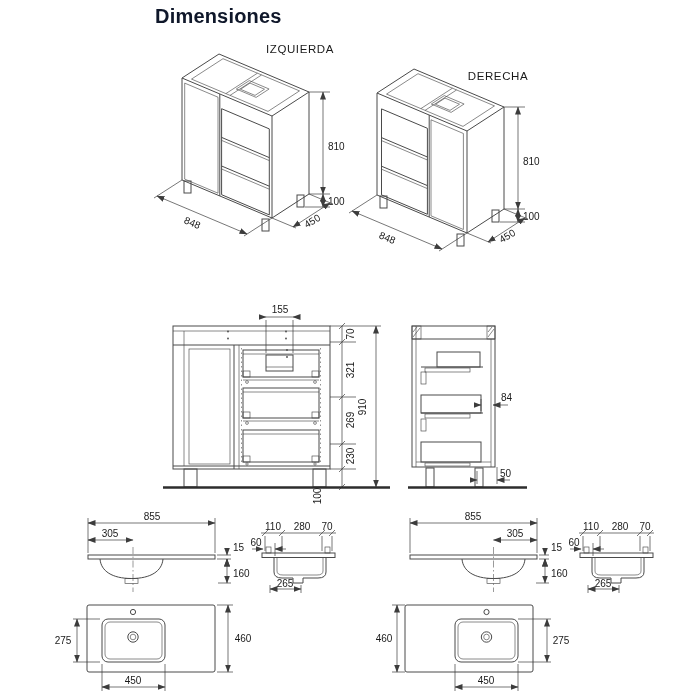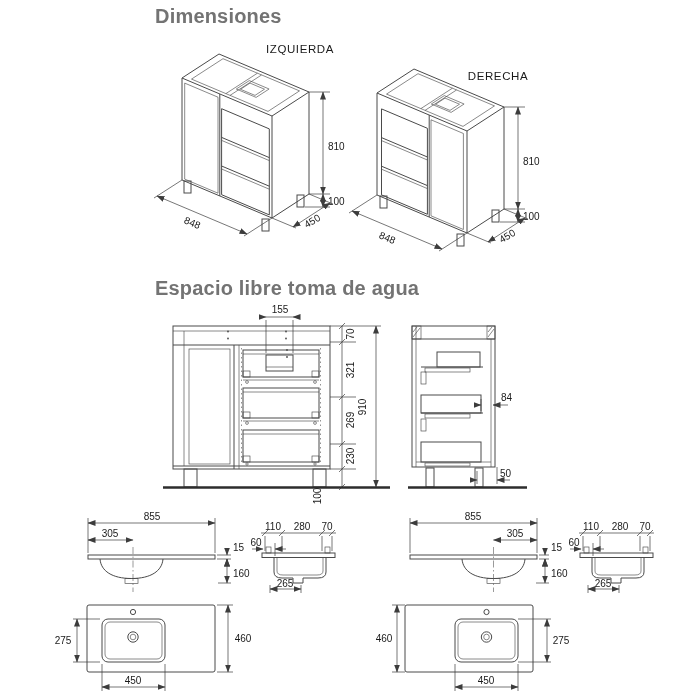--- a/index.html
+++ b/index.html
@@ -1,39 +1,38 @@
 <!DOCTYPE html>
 <html><head>
 <meta charset="utf-8">
 <style>
   html,body{margin:0;padding:0;background:#fff;}
   #stage{position:relative;width:700px;height:700px;background:#ffffff;overflow:hidden;
          font-family:"Liberation Sans",sans-serif;}
-  .title{position:absolute;font-size:20px;font-weight:600;color:#737373;letter-spacing:.2px;}
+  .title{position:absolute;font-size:20px;font-weight:600;color:#0f172a;letter-spacing:.2px;}
   #title1{left:155px;top:5px;}
   #title2{left:155px;top:277px;}
   svg{position:absolute;left:0;top:0;}
   svg text{font-family:"Liberation Sans",sans-serif;fill:#1a1a1a;}
   text.d{font-size:10px;}
   text.lbl{font-size:11.5px;letter-spacing:.6px;}
   .s1{stroke:#4a4a4a;stroke-width:1;fill:none;}
   .s2{stroke:#4a4a4a;stroke-width:.65;fill:none;}
   .dim{stroke:#3c3c3c;stroke-width:.7;fill:none;}
   .cl{stroke:#555;stroke-width:.6;fill:none;stroke-dasharray:7 2.5 1.5 2.5;}
   .dd{stroke:#4a4a4a;stroke-width:.6;fill:none;stroke-dasharray:1.5 3;}
   .flr{stroke:#2d2d2d;stroke-width:2.6;fill:none;}
   .dot{fill:#4a4a4a;}
 </style>
 </head>
 <body>
 
 <div id="stage">
 
   <div class="title" id="title1">Dimensiones</div>
-  <div class="title" id="title2">Espacio libre toma de agua</div>
 
   <svg width="700" height="700" viewBox="0 0 700 700">
     <defs>
       <marker id="arr" viewBox="0 0 8 6" refX="7.5" refY="3" markerWidth="8" markerHeight="6" markerUnits="userSpaceOnUse" orient="auto-start-reverse">
         <path d="M0,0 L8,3 L0,6 Z" fill="#3c3c3c"></path>
       </marker>
     </defs>
 
     <g>
       <text class="lbl" x="300" y="53" text-anchor="middle">IZQUIERDA</text>

